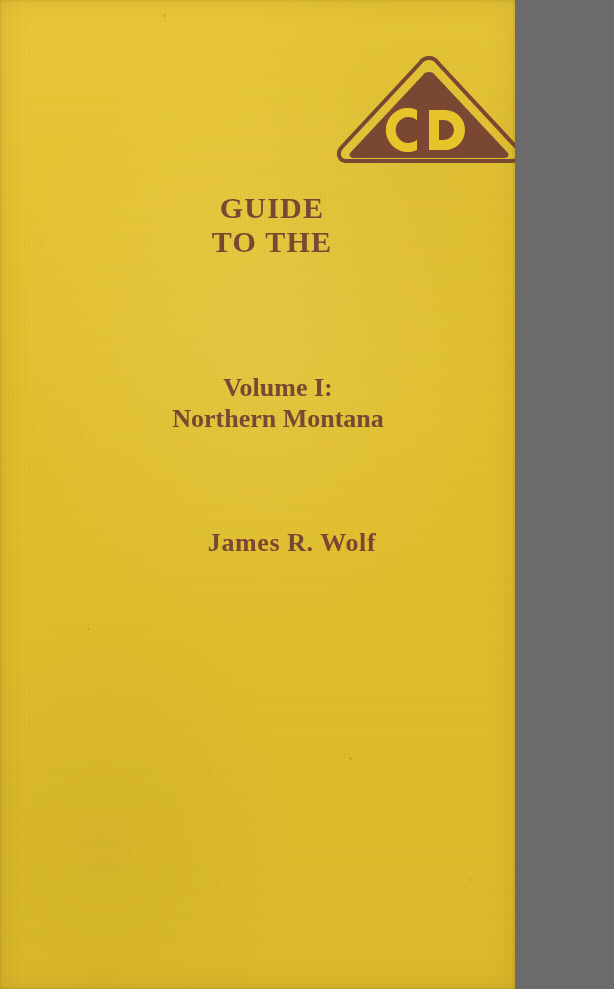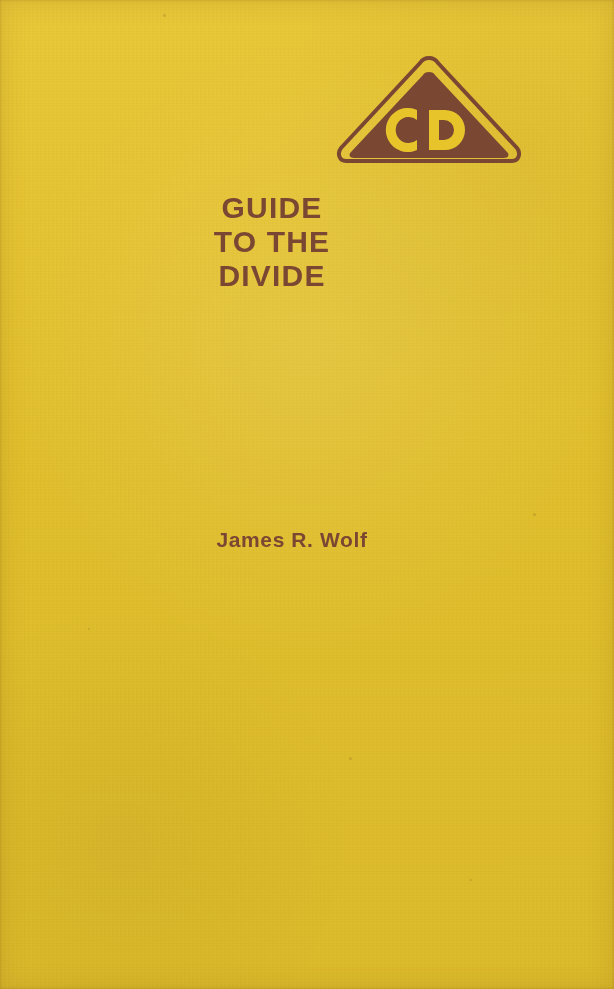--- a/index.html
+++ b/index.html
@@ -2,29 +2,29 @@
 <html><head>
 <meta charset="utf-8">
 <style>
   html, body {
     margin: 0;
     padding: 0;
     background: #6b6b6b;
   }
   .page {
     position: relative;
-    width: 614px;
+    width: 515px;
     height: 989px;
     overflow: hidden;
     background: #e8c42b;
     background-image:
       linear-gradient(180deg, rgba(255,255,255,0.05) 0%, rgba(0,0,0,0.03) 50%, rgba(0,0,0,0.05) 100%),
       repeating-linear-gradient(0deg, rgba(0,0,0,0.012) 0px, rgba(0,0,0,0.012) 1px, rgba(255,255,255,0.012) 2px, rgba(255,255,255,0.012) 3px),
       repeating-linear-gradient(90deg, rgba(0,0,0,0.010) 0px, rgba(0,0,0,0.010) 1px, rgba(255,255,255,0.010) 2px, rgba(255,255,255,0.010) 4px);
-    font-family: Liberation Sans, sans-serif;
+    font-family: Liberation Serif, serif;
     color: #7c4a32;
   }
   
   .page::before {
     content: "";
     position: absolute;
     inset: 0;
     pointer-events: none;
     background:
       radial-gradient(ellipse 70% 45% at 50% 35%, rgba(255,255,255,0.09), rgba(255,255,255,0) 70%),
@@ -85,21 +85,21 @@
     color: #7a4733;
   }
 
   .author {
     position: absolute;
     left: 0;
     top: 528px;
     width: 584px;
     text-align: center;
     font-weight: bold;
-    font-size: 21px;
+    font-size: 26px;
     letter-spacing: 0.6px;
     color: #7a4733;
   }
 </style>
 </head>
 <body>
 
 <div class="page">
 
   <div class="speck" style="left:163px; top:14px; width:3px; height:3px;"></div>
@@ -118,20 +118,23 @@
 
       <path d="M84 58 A22 22 0 1 0 84 98 L84 88 A13 13 0 1 1 84 68 Z" fill="#e8c42b"></path>
 
       <path d="M96 58 L112 58 A20 20 0 0 1 112 98 L96 98 Z M106 68 L106 88 L111 88 A10 10 0 0 0 111 68 Z" fill="#e8c42b"></path>
     </svg>
   </div>
 
   <div class="title-block">
     <div class="title-line">GUIDE</div>
     <div class="title-line">TO THE</div>
-    <div class="title-line">DIVIDE</div>
   </div>
 
+  <div class="volume-block">
+    <div class="volume-line">Volume I:</div>
+    <div class="volume-line">Northern Montana</div>
+  </div>
 
   <div class="author">James R. Wolf</div>
 
   <div class="edge-shade"></div>
 </div>
 
 </body></html>

